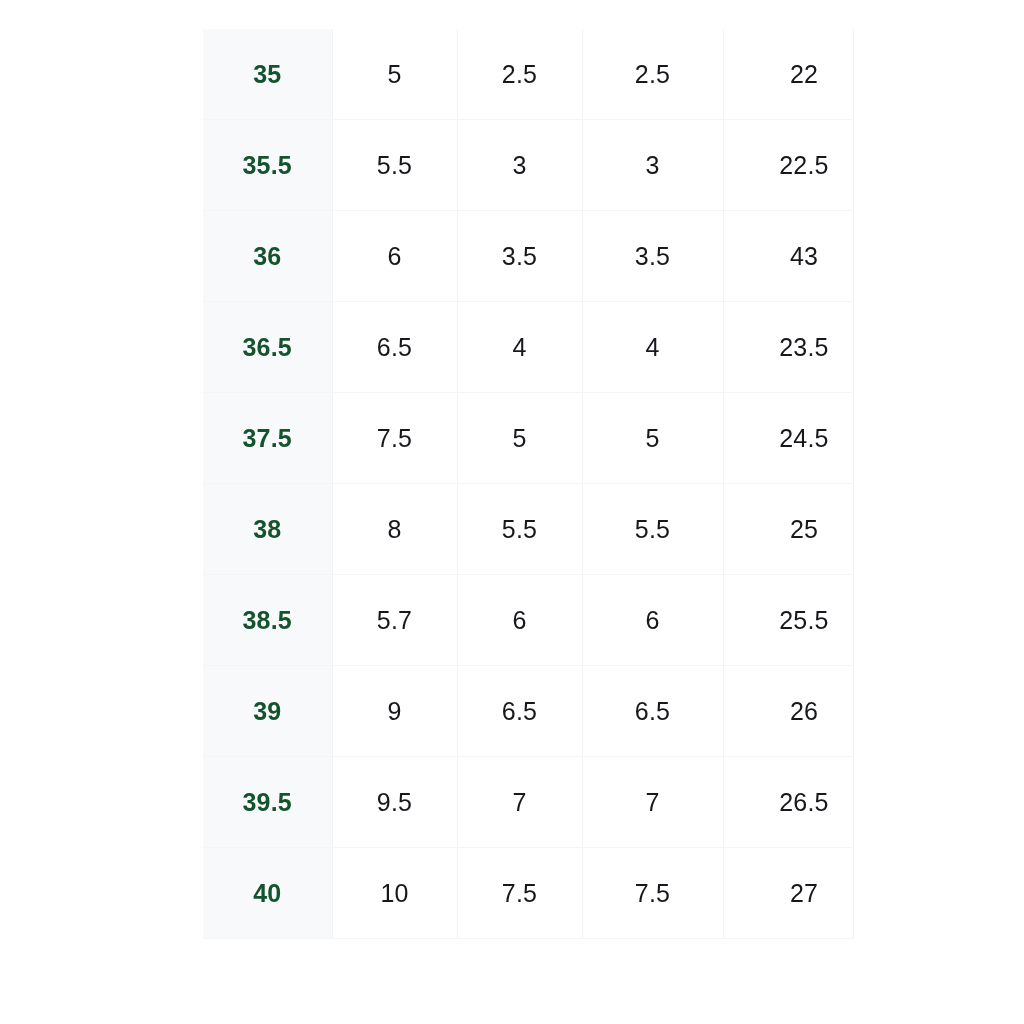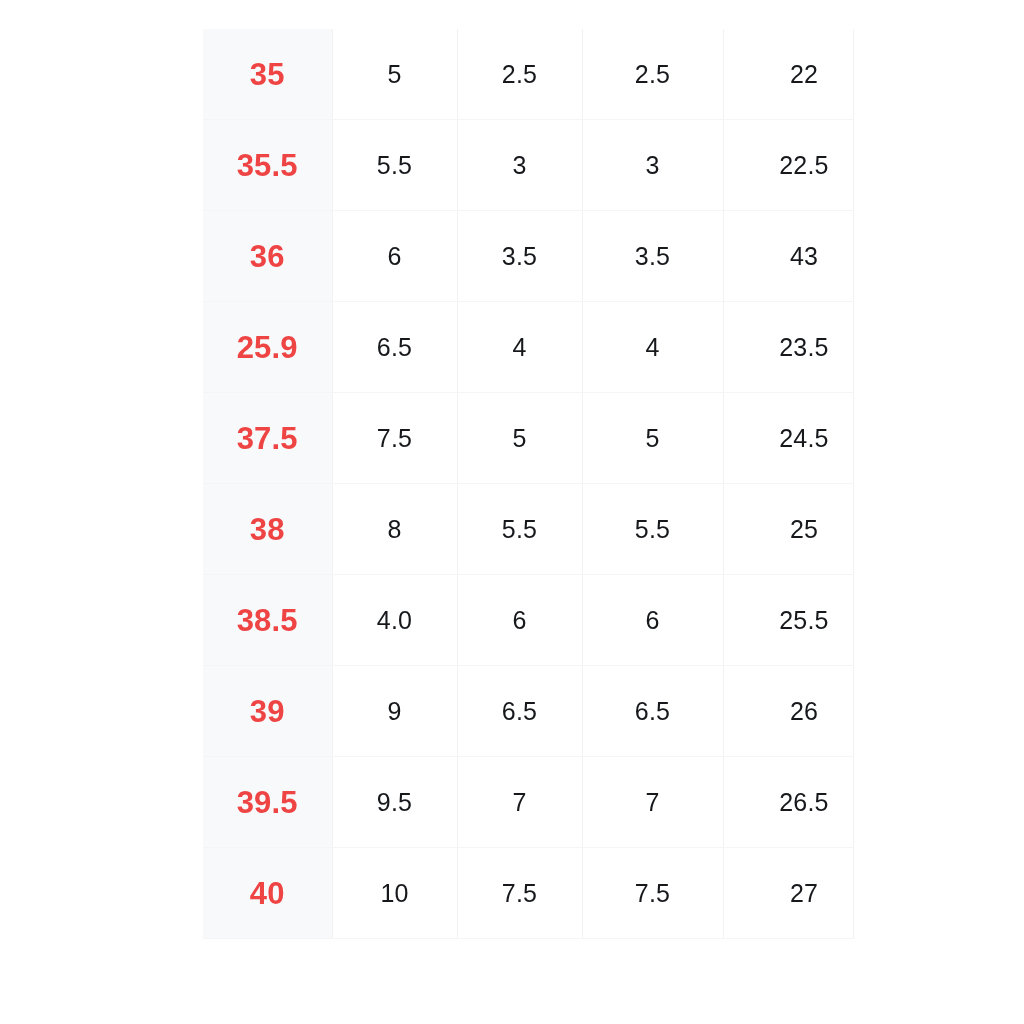--- a/index.html
+++ b/index.html
@@ -60,22 +60,22 @@
   }
 
   #size-chart-table td.cell-last-col {
     border-right: 1px solid #f1f2f4;
     padding-left: 32px;
   }
 
   #size-chart-table td.cell-head {
     background: #f8f9fa;
     font-weight: 700;
-    font-size: 31px;
-    color: #ef4444;
+    font-size: 25px;
+    color: #14532d;
     border-right: 1px solid #f1f2f4;
     border-bottom: 1px solid #f4f5f6;
   }
 </style>
 </head>
 <body>
 
 <div id="size-chart-viewport">
 
   <table id="size-chart-table">
@@ -102,21 +102,21 @@
         <td class="cell-last-col">22.5</td>
       </tr>
       <tr>
         <td class="cell-head">36</td>
         <td>6</td>
         <td>3.5</td>
         <td>3.5</td>
         <td class="cell-last-col">43</td>
       </tr>
       <tr>
-        <td class="cell-head">25.9</td>
+        <td class="cell-head">36.5</td>
         <td>6.5</td>
         <td>4</td>
         <td>4</td>
         <td class="cell-last-col">23.5</td>
       </tr>
       <tr>
         <td class="cell-head">37.5</td>
         <td>7.5</td>
         <td>5</td>
         <td>5</td>
@@ -124,21 +124,21 @@
       </tr>
       <tr>
         <td class="cell-head">38</td>
         <td>8</td>
         <td>5.5</td>
         <td>5.5</td>
         <td class="cell-last-col">25</td>
       </tr>
       <tr>
         <td class="cell-head">38.5</td>
-        <td>4.0</td>
+        <td>5.7</td>
         <td>6</td>
         <td>6</td>
         <td class="cell-last-col">25.5</td>
       </tr>
       <tr>
         <td class="cell-head">39</td>
         <td>9</td>
         <td>6.5</td>
         <td>6.5</td>
         <td class="cell-last-col">26</td>

